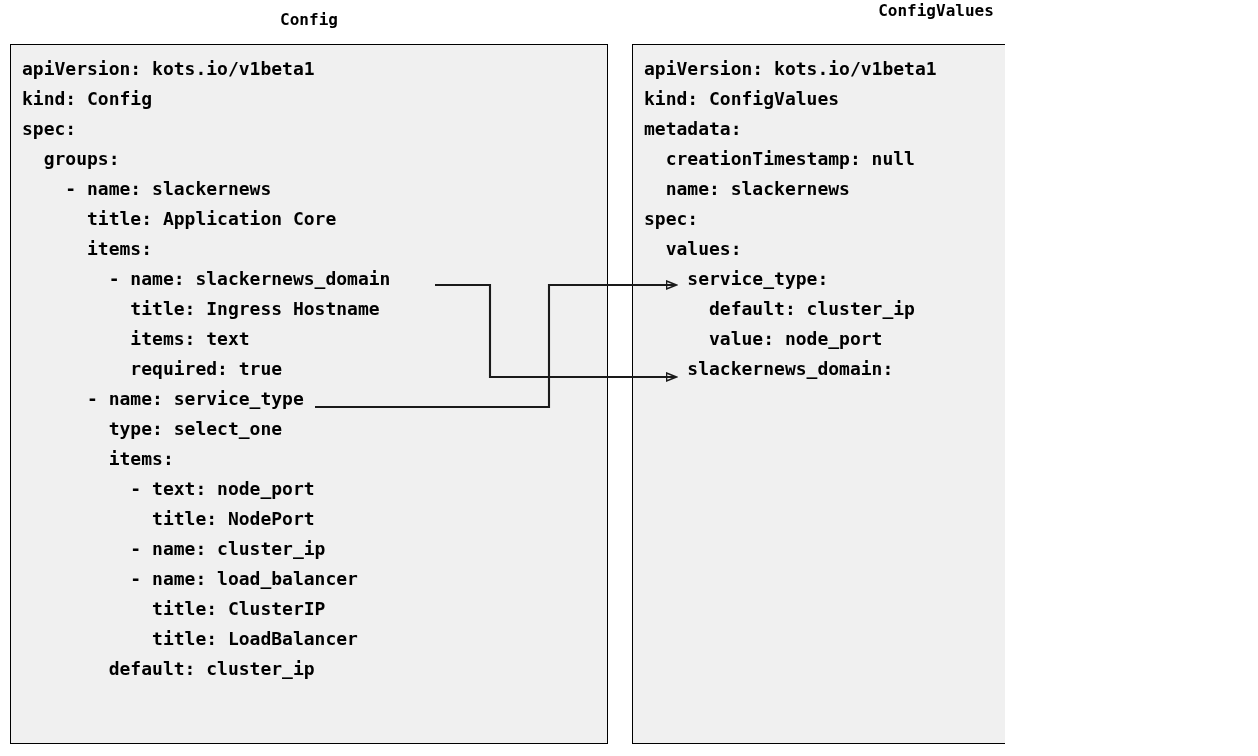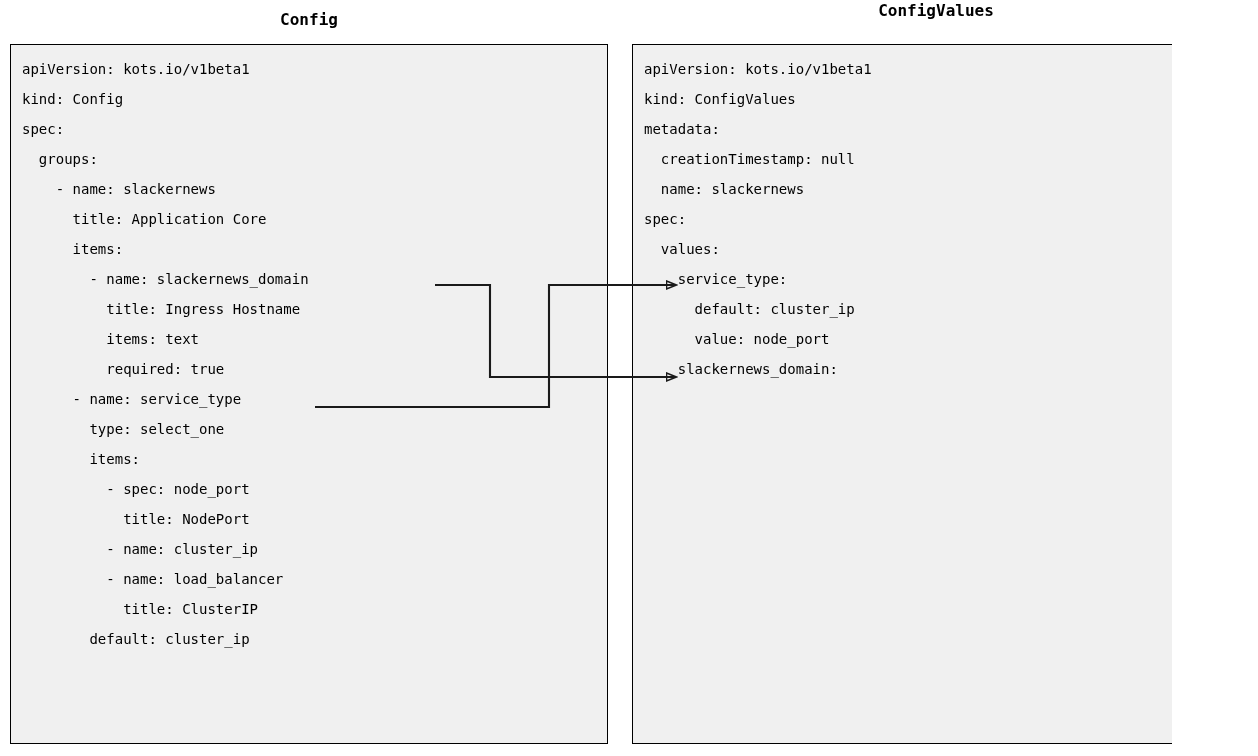--- a/index.html
+++ b/index.html
@@ -2,21 +2,21 @@
 <html><head>
 <meta charset="utf-8">
 <style>
   html, body {
     margin: 0;
     padding: 0;
     background: #ffffff;
   }
   #root {
     position: relative;
-    width: 1172px;
+    width: 1005px;
     height: 756px;
     background: #ffffff;
     font-family: "DejaVu Sans Mono", "Liberation Mono", monospace;
     overflow: hidden;
   }
 
   .panel-title {
     position: absolute;
     font-family: "DejaVu Sans Mono", "Liberation Mono", monospace;
     font-weight: bold;
@@ -39,22 +39,22 @@
   #panel-values { left: 632px; top: 44px; width: 608px; height: 700px; }
 
   .code-body {
     position: absolute;
     left: 11px;
     top: 9px;
     right: 4px;
   }
   .code-line {
     font-family: "DejaVu Sans Mono", "Liberation Mono", monospace;
-    font-weight: normal;
-    font-size: 14px;
+    font-weight: bold;
+    font-size: 18px;
     line-height: 30px;
     height: 30px;
     color: #000000;
     white-space: pre;
     letter-spacing: 0px;
   }
 
   #connectors {
     position: absolute;
     left: 0;
@@ -82,25 +82,26 @@
         <div class="code-line">    - name: slackernews</div>
         <div class="code-line">      title: Application Core</div>
         <div class="code-line">      items:</div>
         <div class="code-line">        - name: slackernews_domain</div>
         <div class="code-line">          title: Ingress Hostname</div>
         <div class="code-line">          items: text</div>
         <div class="code-line">          required: true</div>
         <div class="code-line">      - name: service_type</div>
         <div class="code-line">        type: select_one</div>
         <div class="code-line">        items:</div>
-        <div class="code-line">          - spec: node_port</div>
+        <div class="code-line">          - text: node_port</div>
         <div class="code-line">            title: NodePort</div>
         <div class="code-line">          - name: cluster_ip</div>
         <div class="code-line">          - name: load_balancer</div>
         <div class="code-line">            title: ClusterIP</div>
+        <div class="code-line">            title: LoadBalancer</div>
         <div class="code-line">        default: cluster_ip</div>
       </div>
   </div>
 
   <div class="code-panel" id="panel-values">
     <div class="code-body" id="values-lines">
         <div class="code-line">apiVersion: kots.io/v1beta1</div>
         <div class="code-line">kind: ConfigValues</div>
         <div class="code-line">metadata:</div>
         <div class="code-line">  creationTimestamp: null</div>

